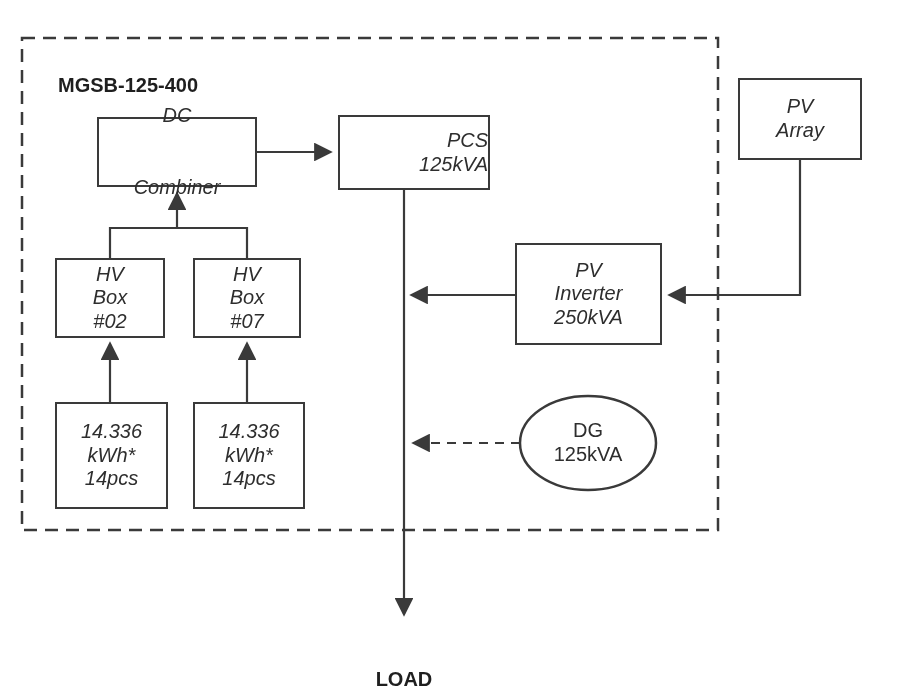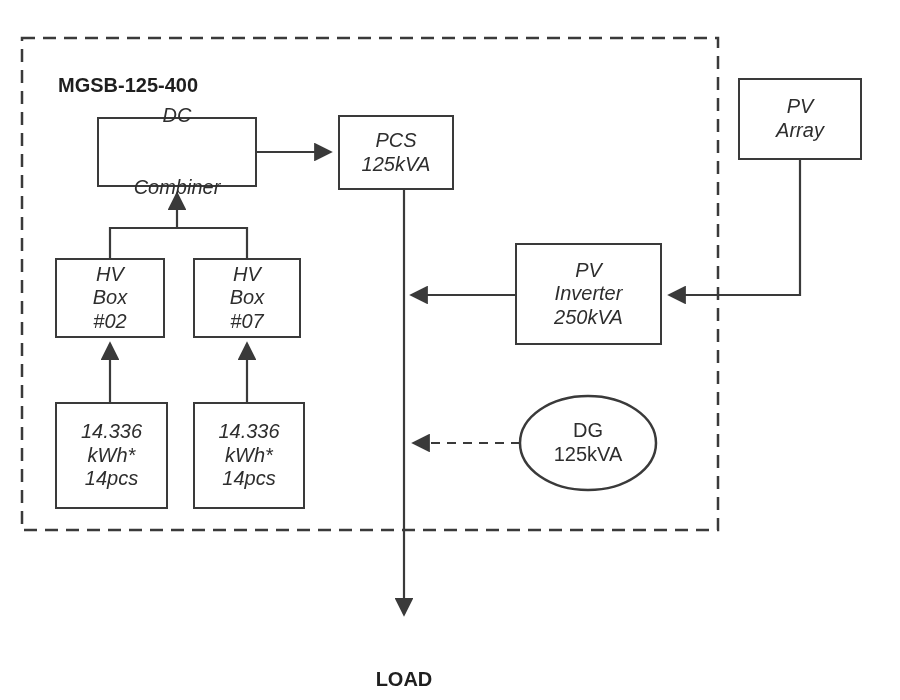--- a/index.html
+++ b/index.html
@@ -93,21 +93,21 @@
     <ellipse cx="588" cy="443" rx="68" ry="47" fill="#ffffff" stroke="#3a3a3a" stroke-width="2.5"></ellipse>
   </svg>
 
   <div class="free-label" style="left:58px; top:74px;">MGSB-125-400</div>
 
   <div class="node" style="left:97px; top:117px; width:160px; height:70px;gap:48px;">
     <span>DC</span>
     <span>Combiner</span>
   </div>
 
-  <div class="node" style="left:338px; top:115px; width:116px; height:75px;">
+  <div class="node" style="left:338px; top:115px; width:152px; height:75px;align-items:flex-end;">
     <span>PCS</span>
     <span>125kVA</span>
   </div>
 
   <div class="node" style="left:55px; top:258px; width:110px; height:80px;">
     <span>HV</span>
     <span>Box</span>
     <span>#02</span>
   </div>
 

